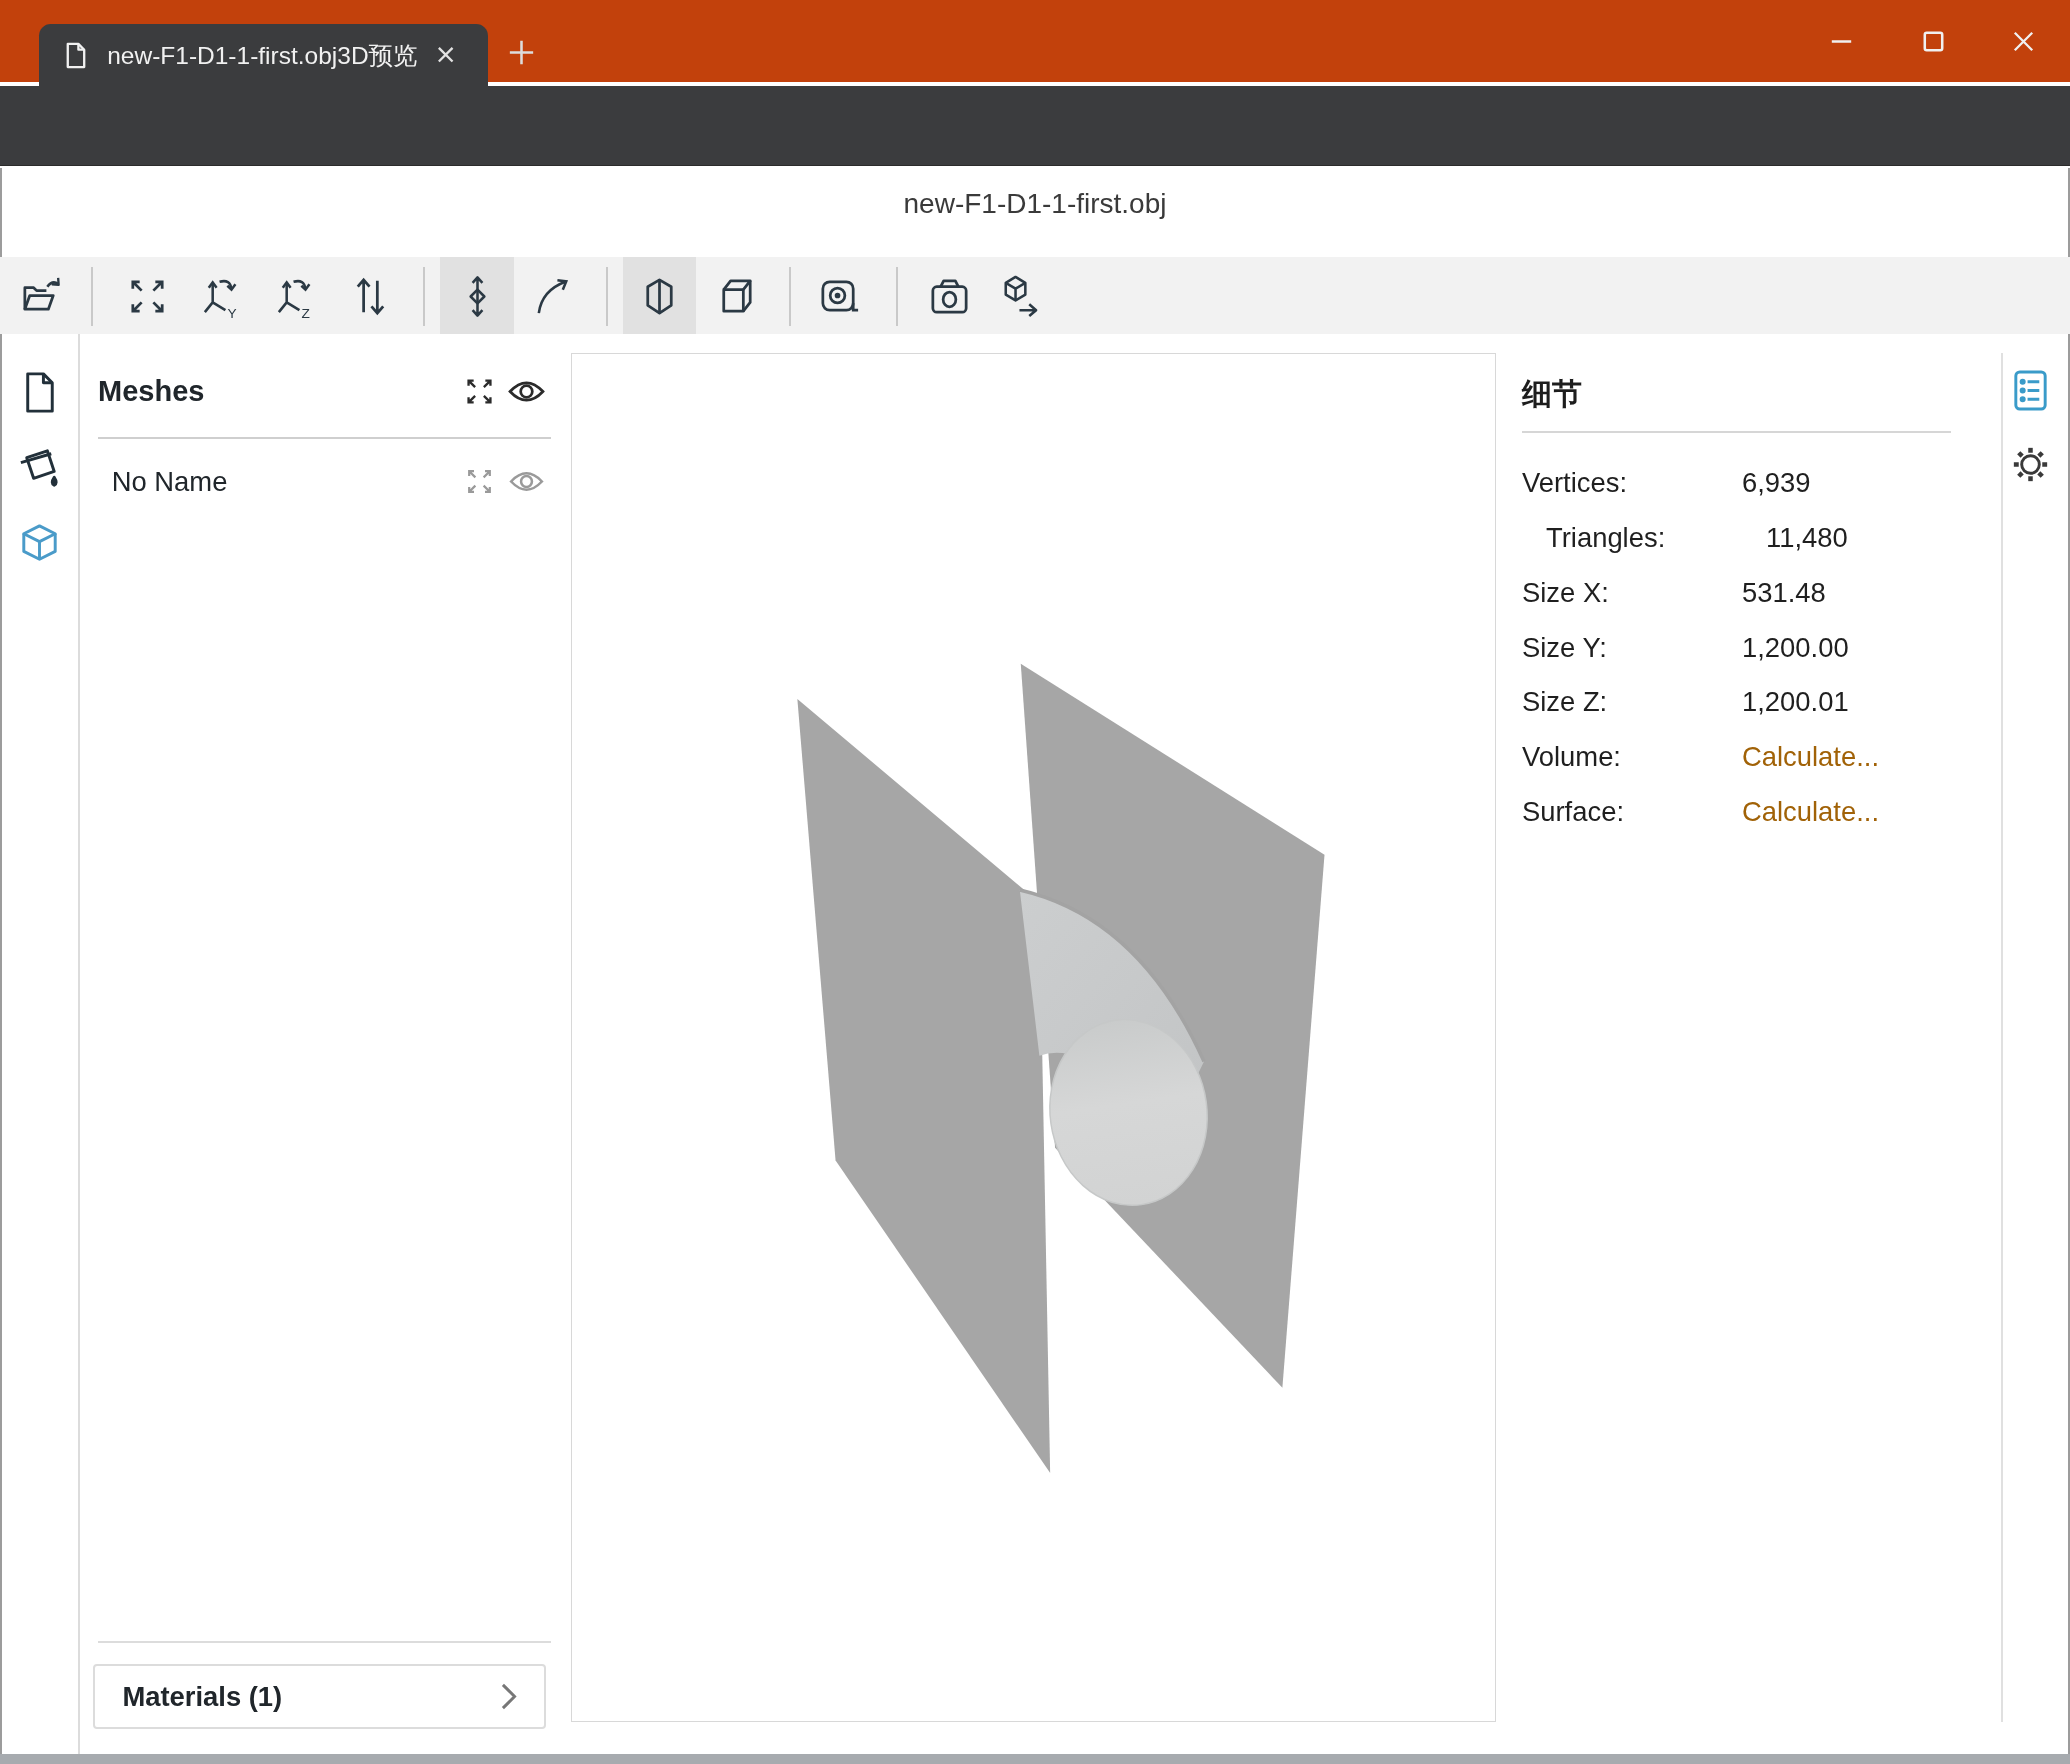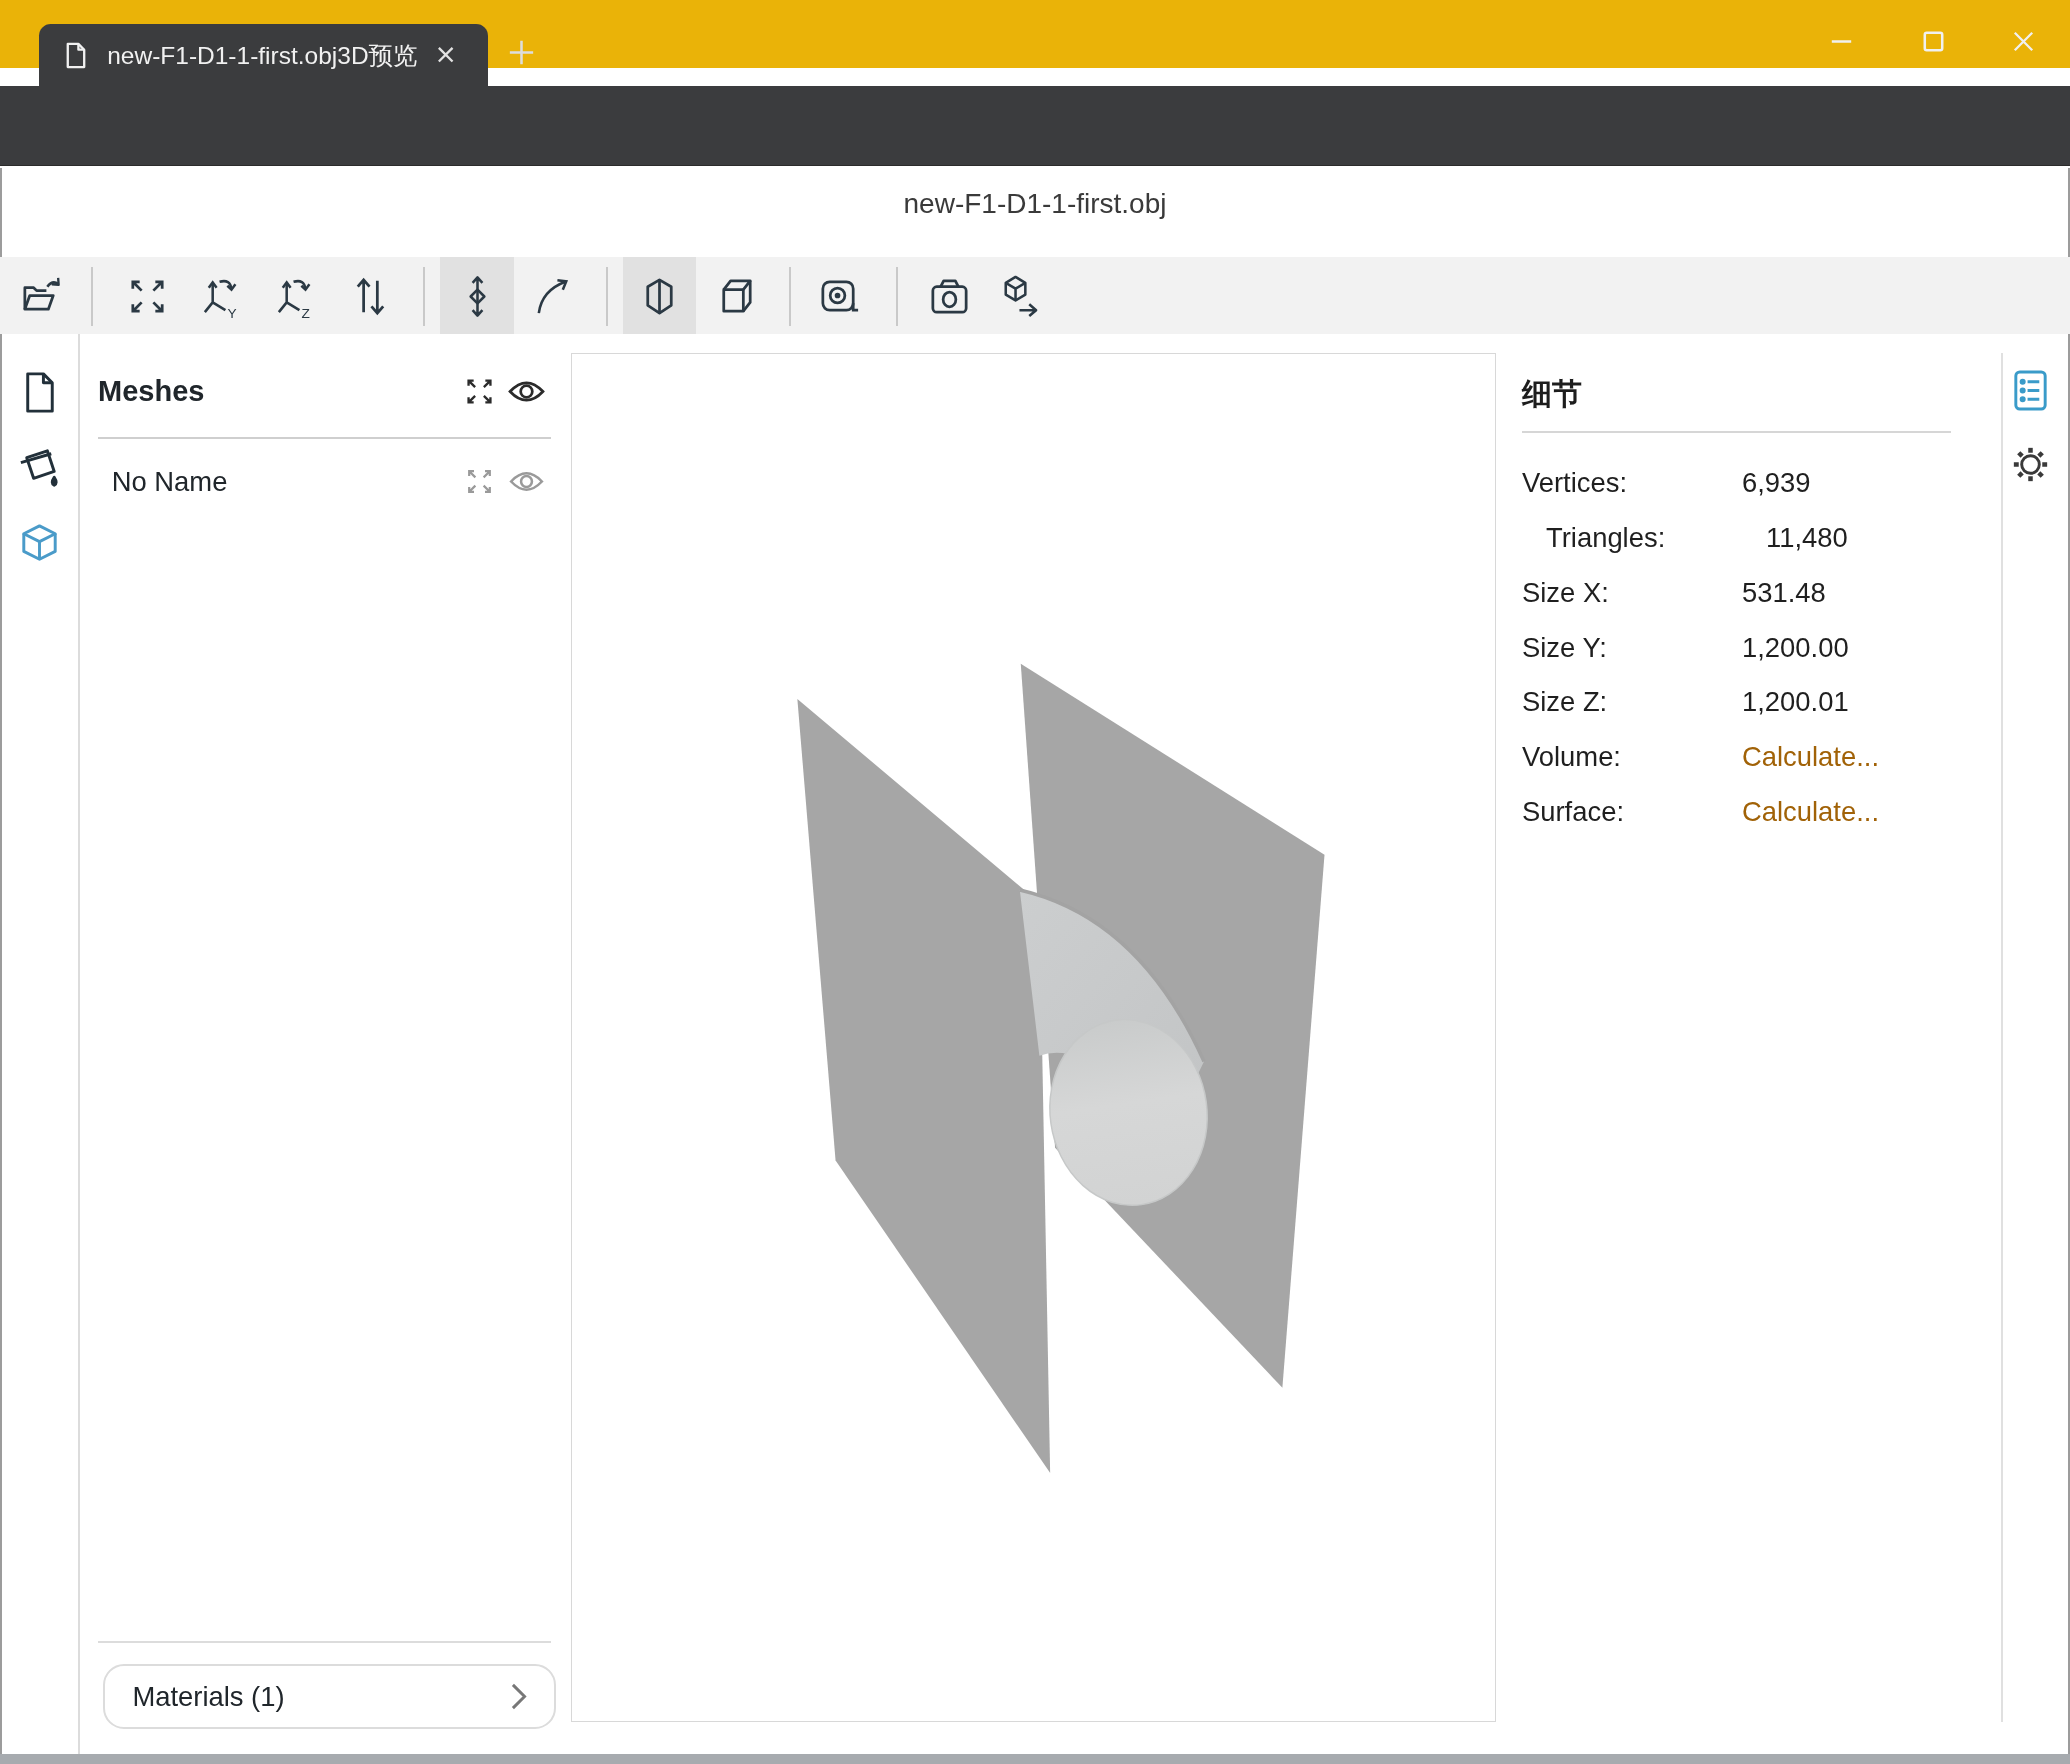--- a/index.html
+++ b/index.html
@@ -2,21 +2,21 @@
 <html><head>
 <meta charset="utf-8">
 <style>
   * { margin:0; padding:0; box-sizing:border-box; }
   html,body { width:2070px; height:1764px; overflow:hidden; background:#fff;
               font-family:"Liberation Sans", sans-serif; }
   .abs { position:absolute; }
   #stage { position:relative; width:2070px; height:1764px; background:#fff; }
 
   
-  #titlebar { left:0; top:0; width:2070px; height:68px; background:#eab308; }
+  #titlebar { left:0; top:0; width:2070px; height:82px; background:#c2410c; }
   #tab { left:39px; top:23.5px; width:449px; height:63px; background:#3b3c3e;
          border-radius:11.8px 11.8px 0 0; display:flex; align-items:center; color:#f1f1f1; }
   #tab .favicon { margin-left:21.6px; }
   #tab .tab-title { margin-left:17.6px; font-size:24.5px; white-space:nowrap; overflow:hidden; width:323px; }
   #tab .tab-close { margin-left:2px; cursor:pointer; }
   #newtab { left:498px; top:29px; width:47px; height:47px; display:flex; align-items:center; justify-content:center; }
   .winbtn { top:9.8px; width:78px; height:63px; display:flex; align-items:center; justify-content:center; }
   #btn-min { left:1802px; } #btn-max { left:1894px; } #btn-close { left:1984px; }
 
   #navbar { left:0; top:86px; width:2070px; height:80px; background:#3b3c3e; border-bottom:1px solid #2b2b2b; }
@@ -45,22 +45,22 @@
   #left-rail-sep { left:78px; top:334px; width:2px; height:1420px; background:#dcdcdc; }
   #right-rail-sep { left:2001px; top:353px; width:2px; height:1369px; background:#e0e0e0; }
 
   
   #meshes-header { left:98px; top:370px; width:453px; height:43px; display:flex; align-items:center; }
   #meshes-header .hd { font-size:29px; color:#20262b; font-weight:bold; flex:1; }
   #meshes-sep { left:98px; top:437px; width:453px; height:2px; background:#cfcfcf; }
   #noname-row { left:98px; top:460px; width:453px; height:43px; display:flex; align-items:center; }
   #noname-row .nm { font-size:27.4px; color:#20262b; flex:1; padding-left:13.7px; }
   #materials-sep { left:98px; top:1641px; width:453px; height:2px; background:#dcdcdc; }
-  #materials-btn { left:103px; top:1664px; width:453px; height:65px; border:2px solid #dcdcdc; border-radius:21px;
-                   display:flex; align-items:center; background:#fff; }
+  #materials-btn { left:93px; top:1664px; width:453px; height:65px; border:2px solid #dcdcdc; border-radius:4px;
+                   display:flex; align-items:center; background:#fff;font-weight:bold; }
   #materials-btn .ml { font-size:27.4px; color:#20262b; flex:1; padding-left:27.4px; }
   #materials-btn .chev { padding-right:23.5px; }
 
   
   #viewport { left:571px; top:353px; width:925px; height:1369px; border:1px solid #d8d8d8; background:#fff; }
 
   
   #details-header { left:1522px; top:374px; font-size:30px; font-weight:bold; color:#1d1d1d;font-family:Liberation Serif, serif; }
   #details-sep { left:1522px; top:431px; width:429px; height:2px; background:#d6d6d6; }
   .drow { position:absolute; left:1522px; width:461px; height:39px; display:flex; align-items:center; }

